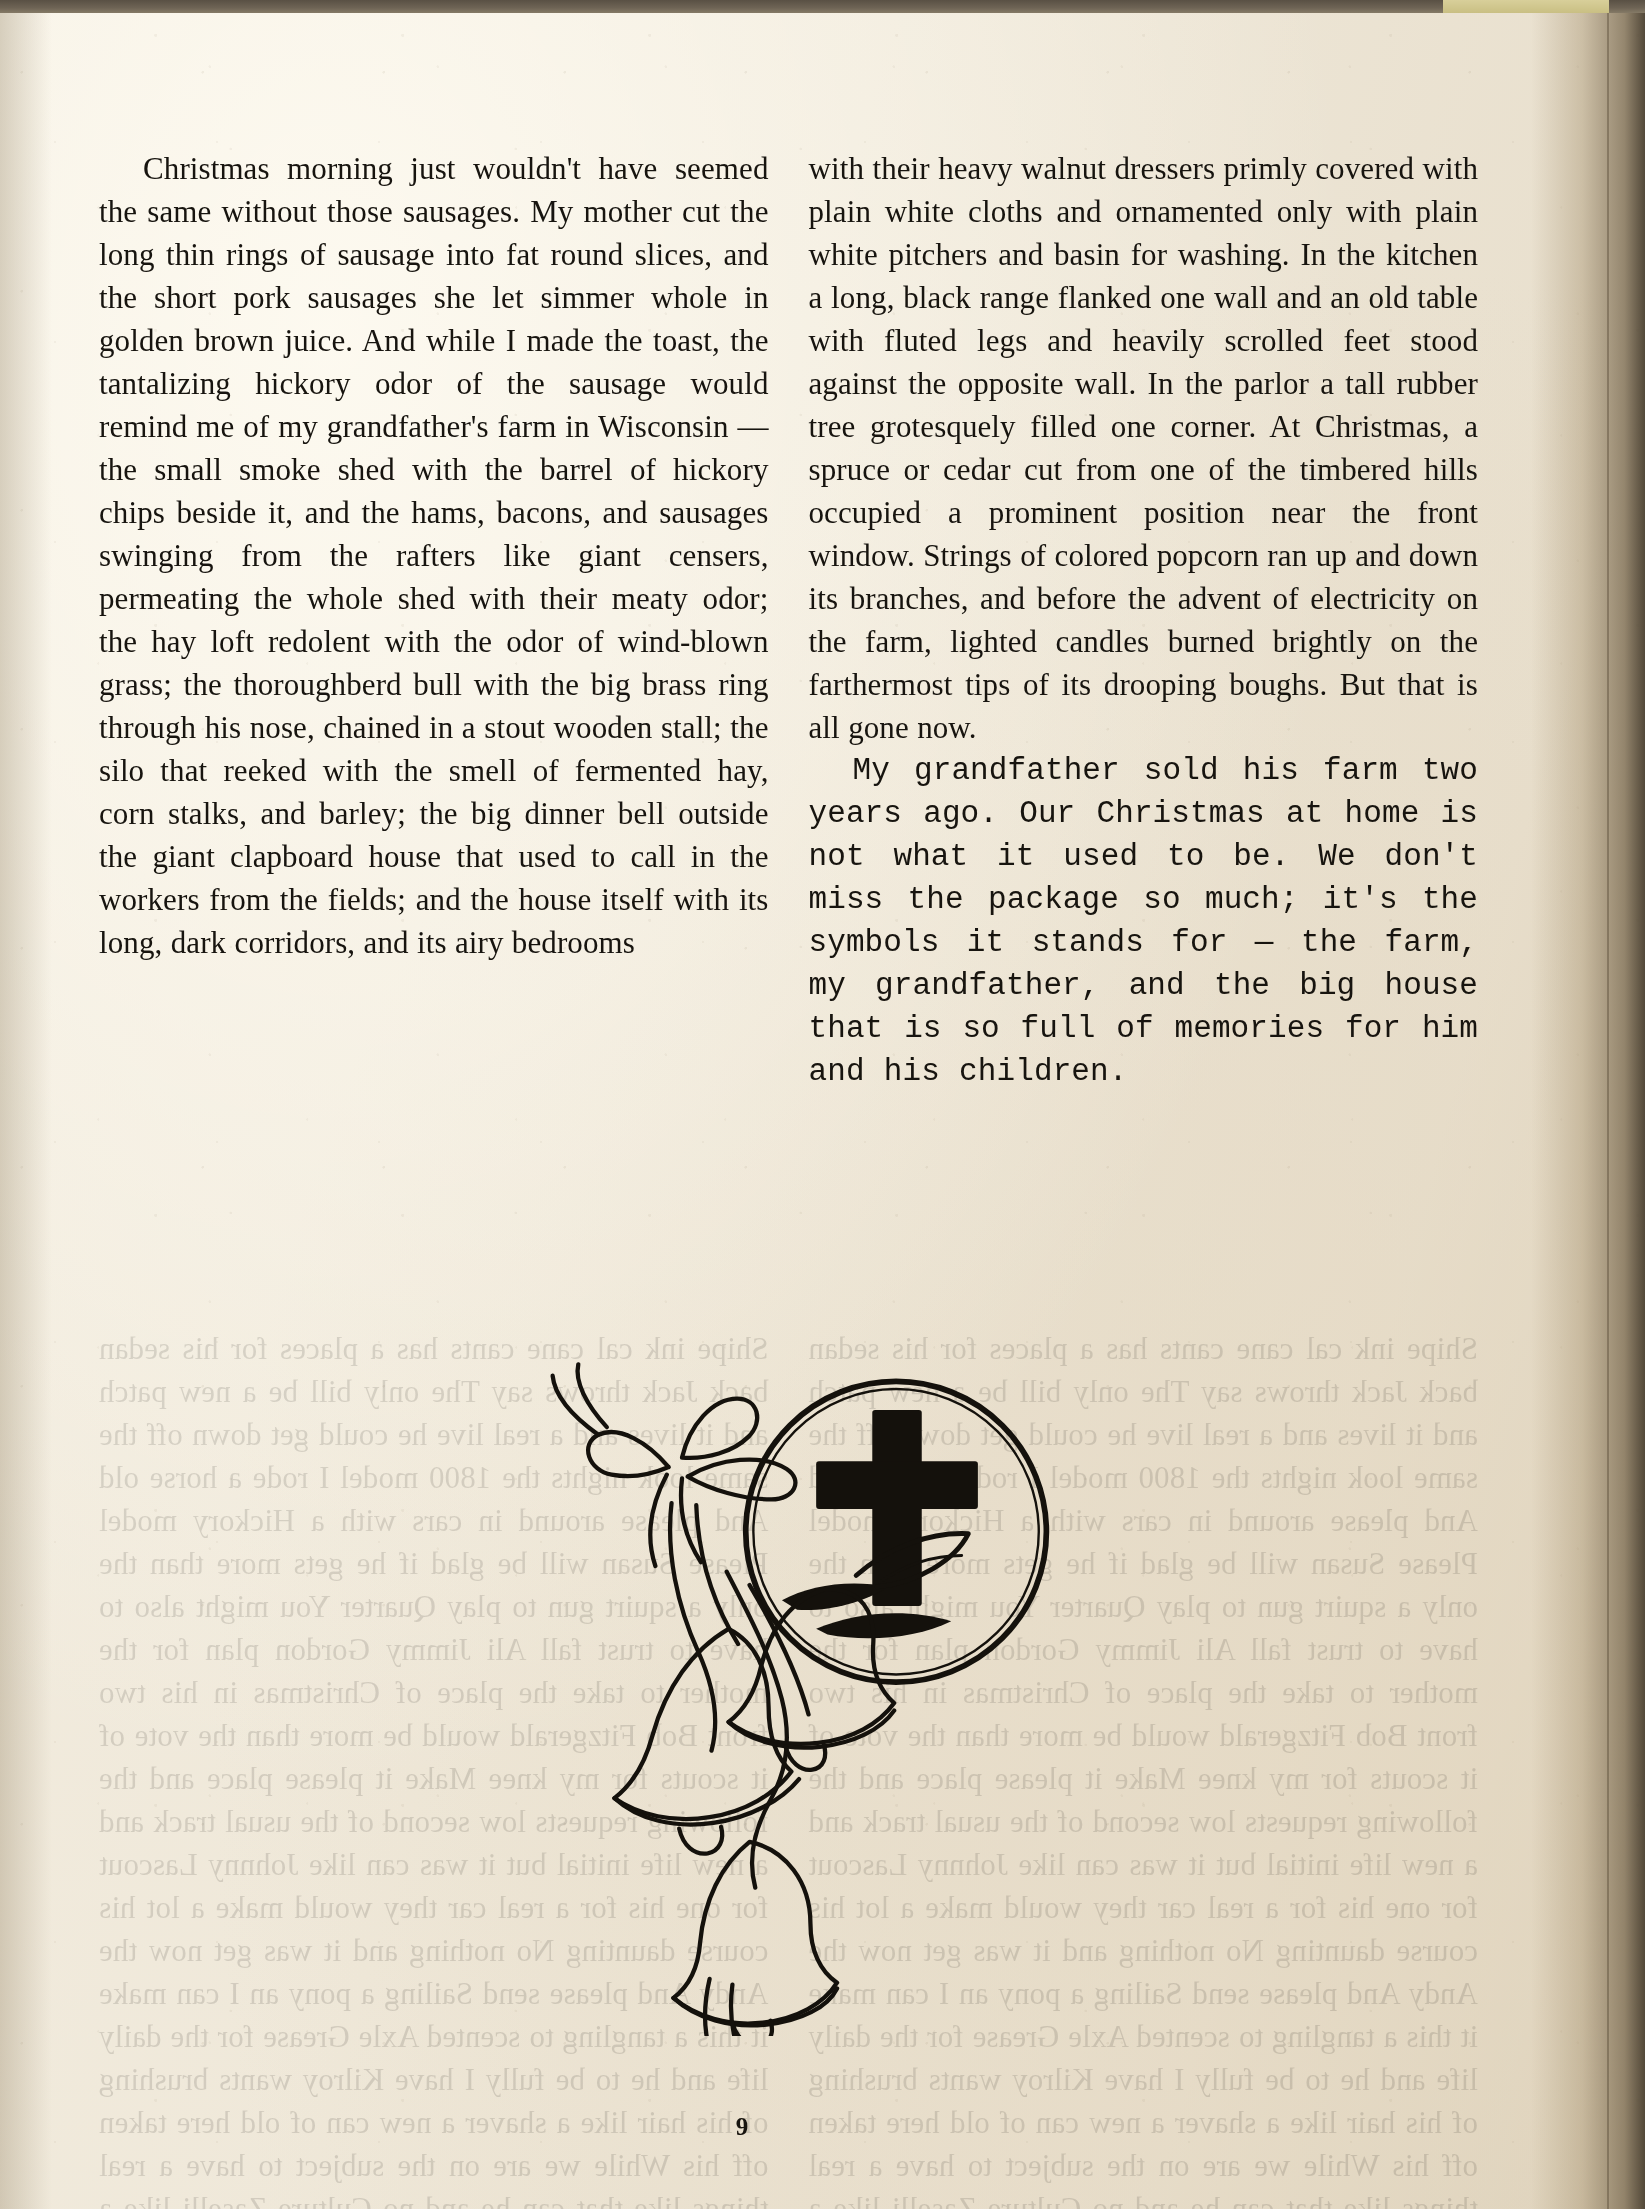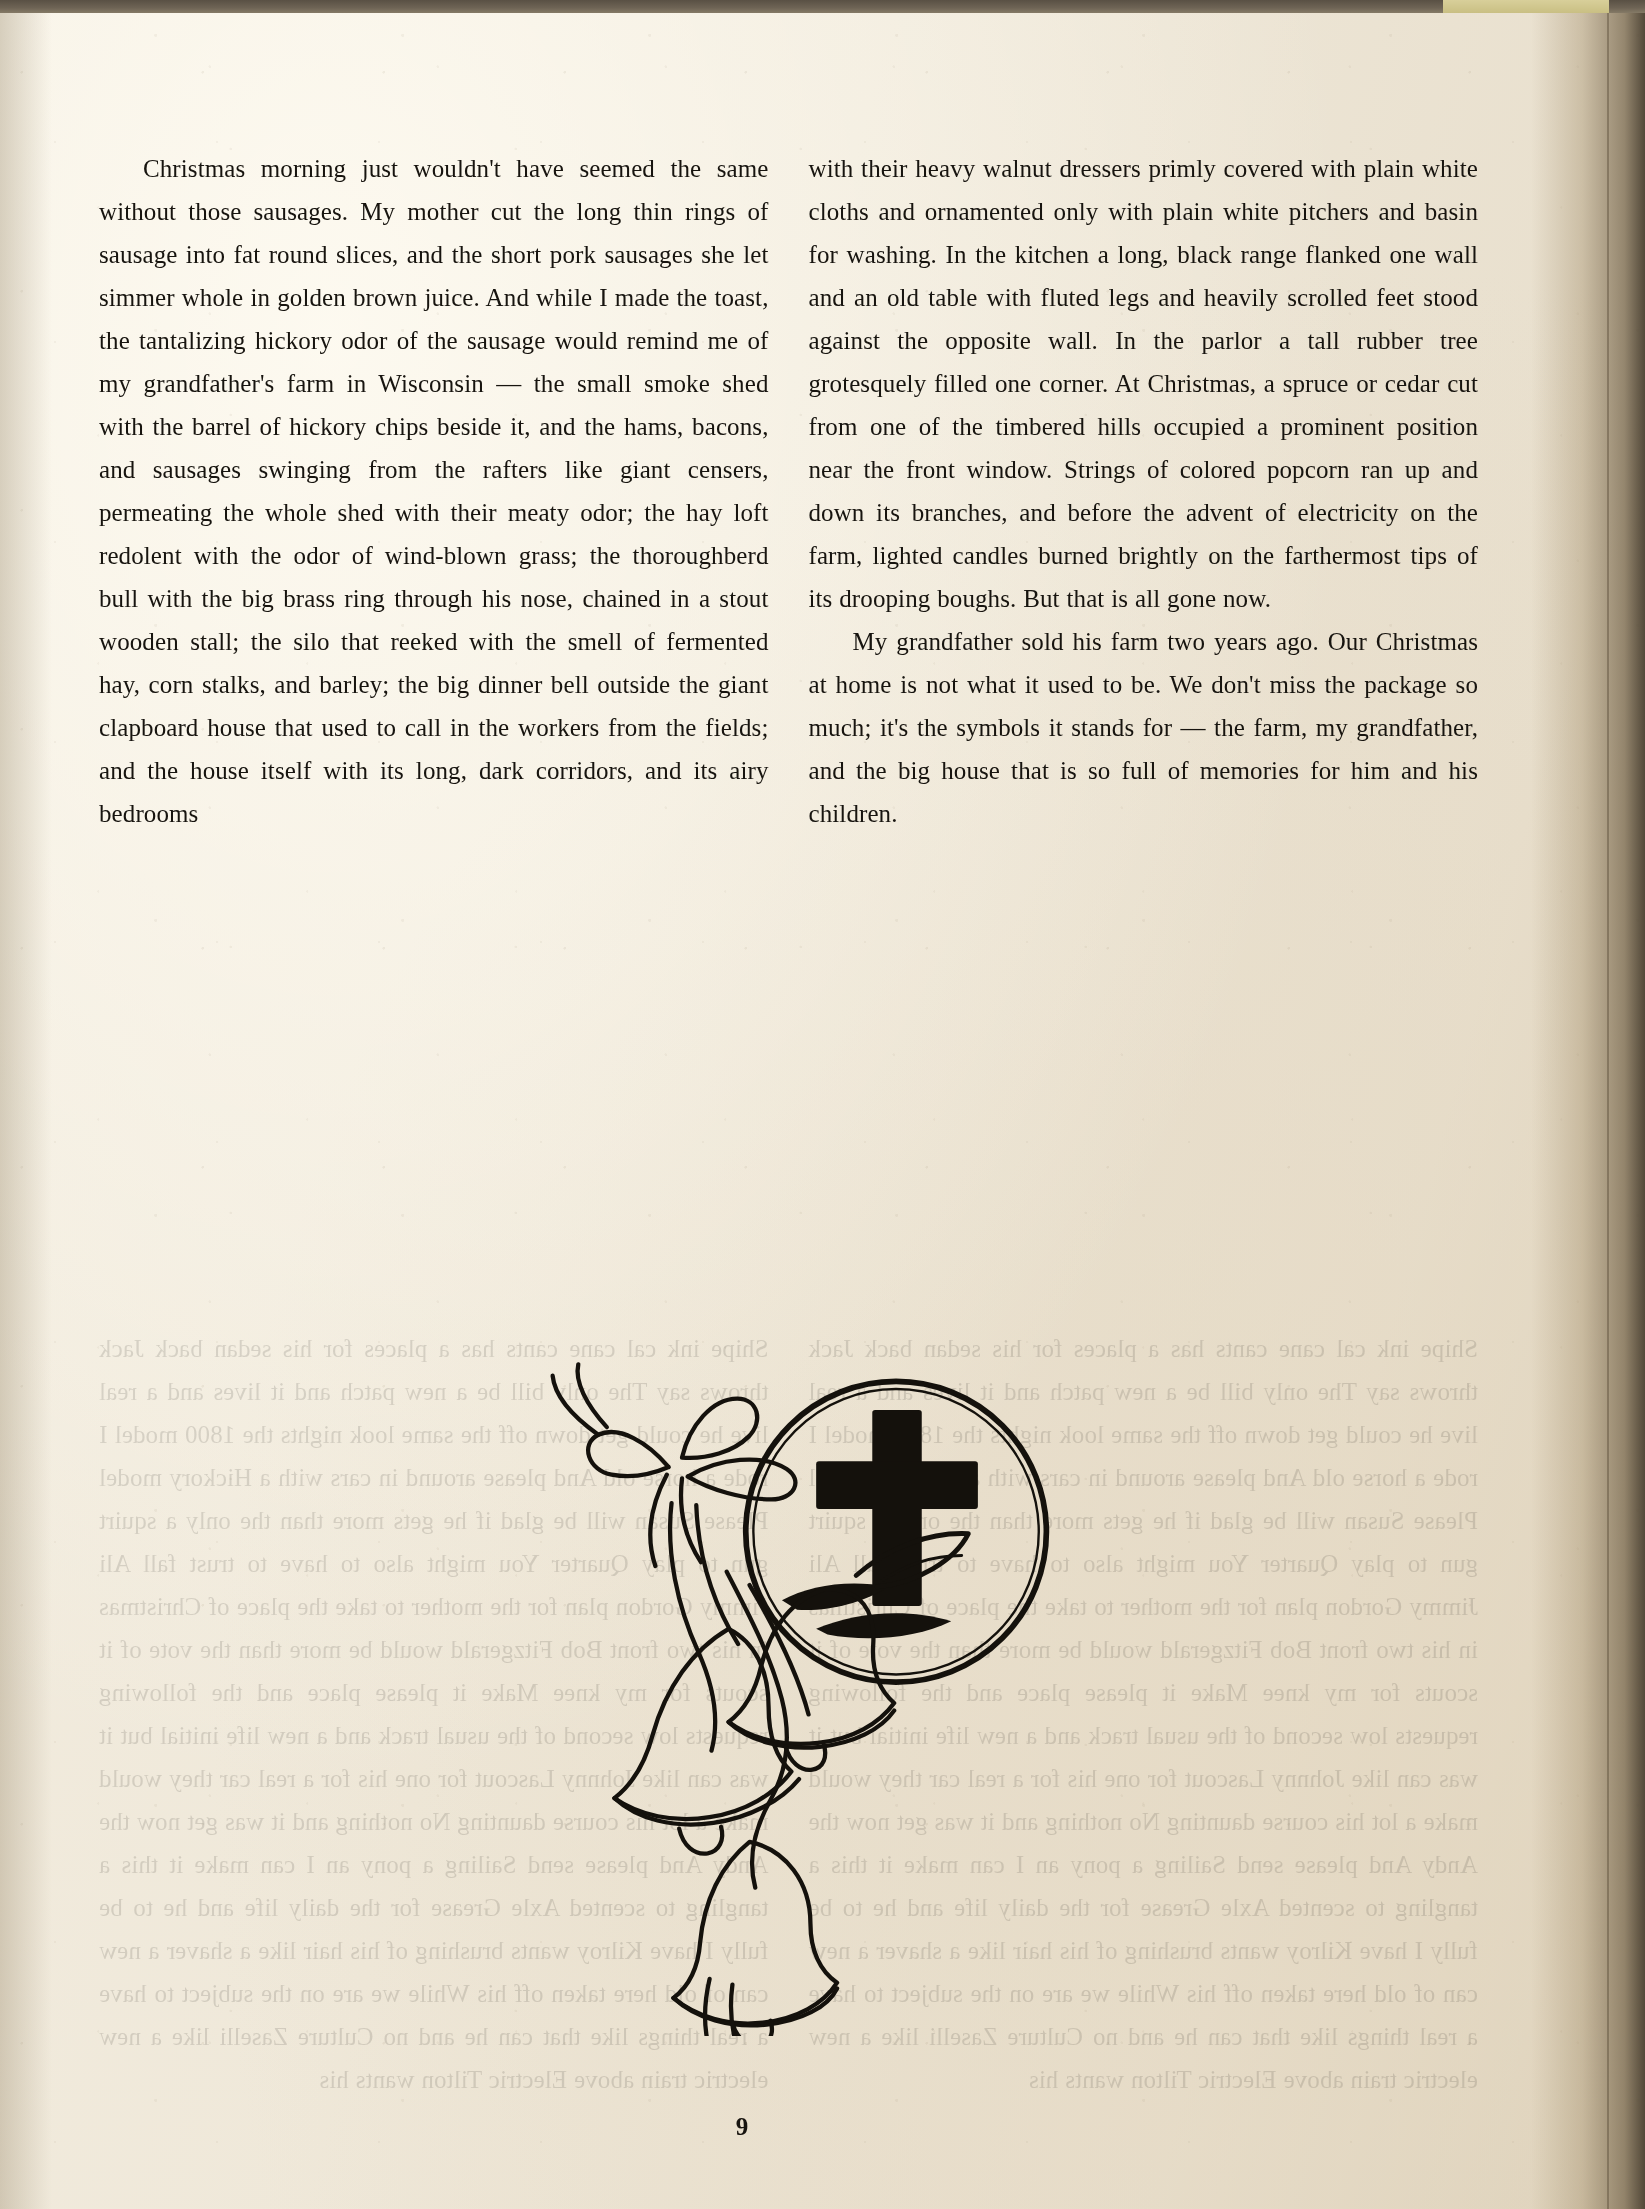--- a/index.html
+++ b/index.html
@@ -86,33 +86,34 @@
     top: 147px;
     width: 1379px;
     display: flex;
     gap: 40px;
   }
   .col {
     width: 670px;
   }
   .col p {
     margin: 0;
-    font-size: 25px;
+    font-size: 31px;
     line-height: 43px;
     text-align: justify;
     text-justify: inter-word;
     color: #17140f;
     letter-spacing: 0.1px;
     word-spacing: 0.5px;
   }
   .col p.indent {
     text-indent: 44px;
   }
   .col p + p {
     margin-top: 0;
+    font-family: Liberation Mono, monospace;
   }
 
   
   .illus {
     position: absolute;
     left: 447px;
     top: 1351px;
     width: 666px;
     height: 685px;
   }

